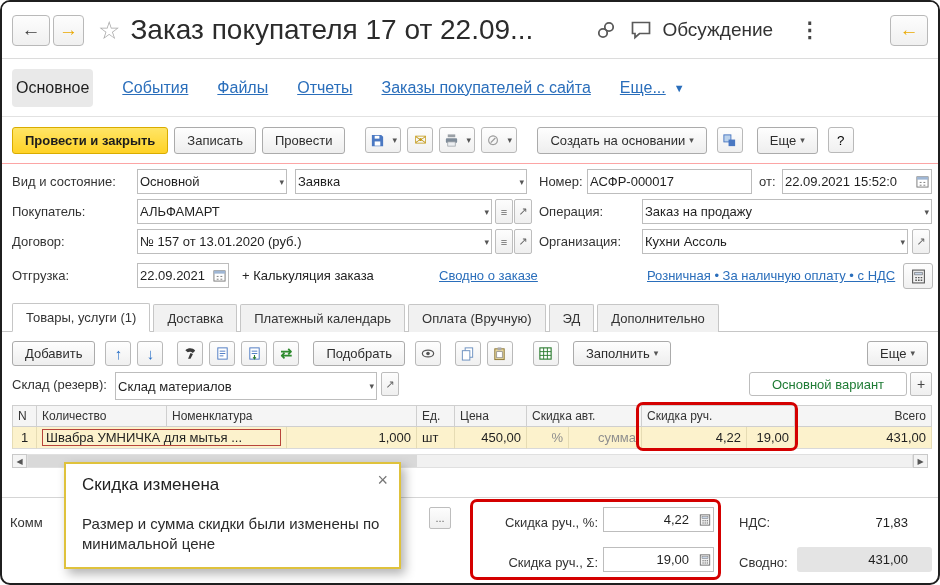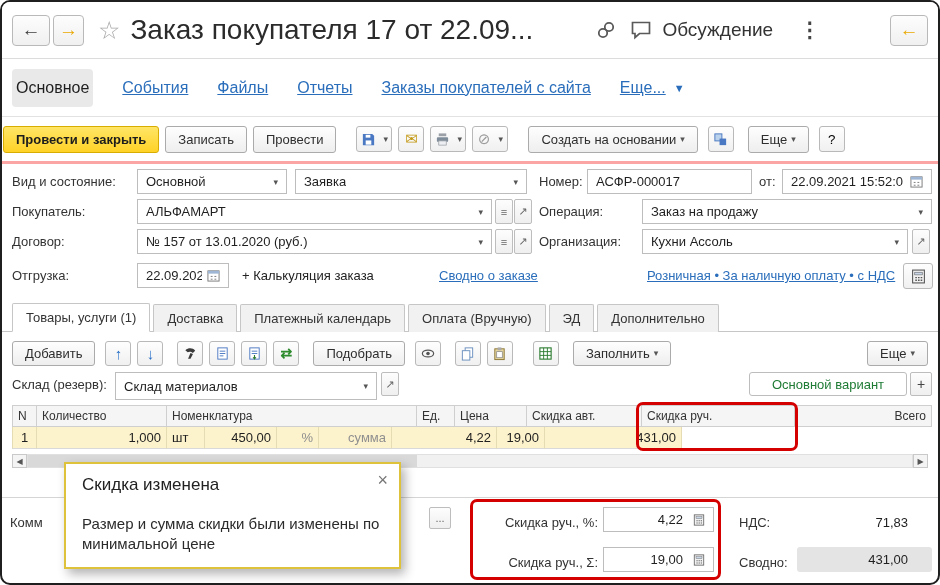--- a/index.html
+++ b/index.html
@@ -19,35 +19,35 @@
 .kebab{font-size:21px;color:#444;margin-left:26px;font-weight:bold}
 .tr-btn{margin-left:auto}
 
 
 .navtabs{position:absolute;top:57px;left:0;right:0;height:58px;display:flex;align-items:center;padding:0 10px;border-bottom:1px solid #E2E2E2}
 .tab-active{background:#E9E9E9;border-radius:4px;padding:10px 4px;font-size:16px;color:#1E1E1E}
 .navlink{font-size:16px;color:#2A6EBB;text-decoration:underline;margin-left:29px;white-space:nowrap}
 .tri-blue{color:#2A6EBB;font-size:11px;margin-left:8px}
 
 
-.cmdbar{position:absolute;top:115px;left:0;right:0;height:47px;display:flex;align-items:center;padding:0 1px;border-bottom:3px solid #fca5a5}
+.cmdbar{position:absolute;top:115px;left:0;right:0;height:47px;display:flex;align-items:center;padding:0 10px;border-bottom:1px solid #fca5a5}
 .btn{height:27px;border:1px solid #ABABAB;background:linear-gradient(#FEFEFE,#EEEEEE);border-radius:3px;font-size:13px;color:#2E2E2E;padding:0 12px;display:inline-flex;align-items:center;white-space:nowrap}
 .btn-yellow{background:linear-gradient(#FFE566,#FFD226);border:1px solid #D9AC00;font-weight:bold;color:#1C1C1C}
 .ibtn{height:26px;width:26px;border:1px solid #B9B9B9;background:linear-gradient(#FEFEFE,#F0F0F0);border-radius:3px;display:inline-flex;align-items:center;justify-content:center;padding:0}
 .ibtn.w34{width:36px;justify-content:space-evenly}
 .dd2{font-size:9px;color:#555;margin-left:4px}
 .env{font-size:15px;color:#C49A17}
 .noicon{font-size:15px;color:#9B9B9B}
 .bluearrow{font-size:15px;font-weight:bold;color:#2B71C7}
 .gap6{margin-left:6px}.gap10{margin-left:10px}.gap14{margin-left:14px}.gap20{margin-left:20px}
 
 
 .frow{position:absolute;left:0;right:0;height:26px}
 .flabel{position:absolute;font-size:13px;color:#333;line-height:25px;white-space:nowrap}
-.fld{position:absolute;height:25px;border:1px solid #BDBDBD;background:#fff;font-size:13px;color:#1F1F1F;display:flex;align-items:center;padding:0 8px;overflow:hidden}
+.fld{position:absolute;height:25px;border:1px solid #BDBDBD;background:#fff;font-size:13px;color:#1F1F1F;display:flex;align-items:center;padding:0 2px;overflow:hidden}
 .fld .val{white-space:nowrap;overflow:hidden}
 .fld .dd{margin-left:auto;color:#555;font-size:9px;padding-left:5px}
 .sq{position:absolute;width:18px;height:25px;border:1px solid #BDBDBD;background:linear-gradient(#FDFDFD,#EFEFEF);display:flex;align-items:center;justify-content:center;font-size:11px;color:#666;border-radius:2px}
 .linktext{position:absolute;font-size:13px;color:#2A6EBB;text-decoration:underline;line-height:25px;white-space:nowrap}
 .plaintext{position:absolute;font-size:13px;color:#222;line-height:25px;white-space:nowrap}
 
 
 .subtabs{position:absolute;top:300px;left:0;right:0;height:30px;display:flex;align-items:flex-end;padding-left:10px;border-bottom:1px solid #C6C6C6}
 .stab{height:28px;display:inline-flex;align-items:center;padding:0 13px;font-size:13px;color:#333;border:1px solid #C6C6C6;border-bottom:none;background:#F1F1F1;margin-right:3px;position:relative;margin-bottom:-1px;border-radius:2px 2px 0 0}
 .stab.active{background:#fff;border-bottom:1px solid #fff;height:29px}
@@ -378,20 +378,23 @@
       <div class="c t-qty">Количество</div>
       <div class="c t-item">Номенклатура</div>
       <div class="c t-unit">Ед.</div>
       <div class="c t-price">Цена</div>
       <div class="c t-auto">Скидка авт.</div>
       <div class="c t-manual">Скидка руч.</div>
       <div class="c t-total" style="justify-content:flex-end">Всего</div>
     </div>
     <div class="trd">
       <div class="c t-n" style="justify-content:center">1</div>
+      <div class="c t-item">
+          <span class="cellfocus">Швабра УМНИЧКА для мытья ...</span>
+        </div>
       <div class="c t-qty num">1,000</div>
       <div class="c t-unit">шт</div>
       <div class="c t-price num">450,00</div>
       <div class="c t-apct ghost">%</div>
       <div class="c t-asum ghost">сумма</div>
       <div class="c t-mpct num">4,22</div>
       <div class="c t-msum num">19,00</div>
       <div class="c t-total num">431,00</div>
     </div>
   </div>

